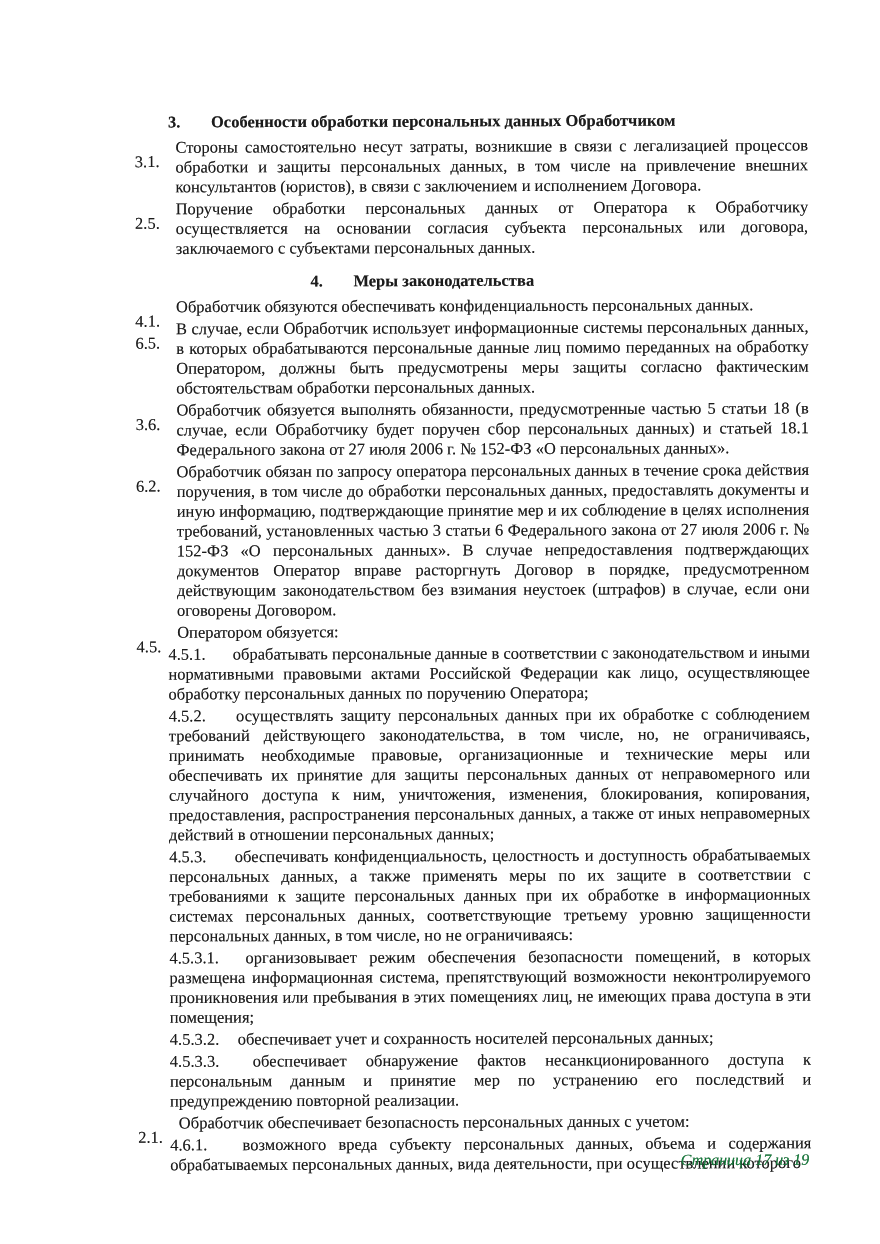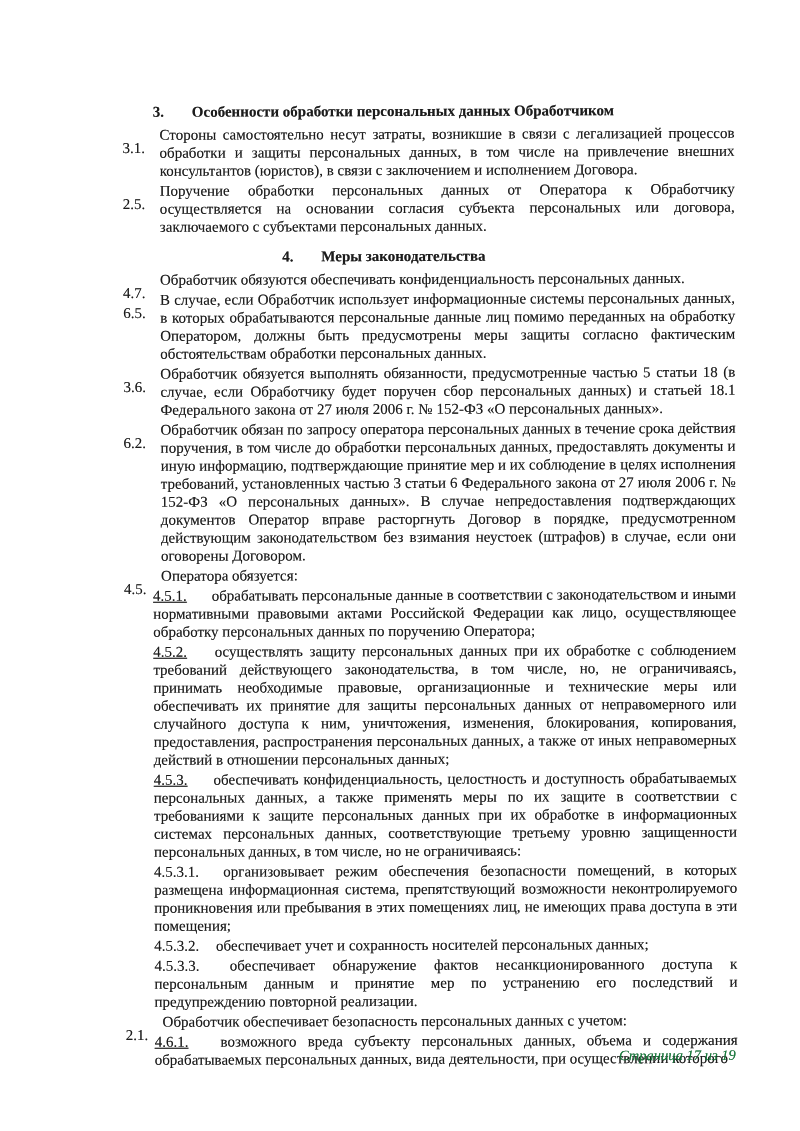--- a/index.html
+++ b/index.html
@@ -49,21 +49,21 @@
     padding-left: 37px;
   }
   .item.level-1 > .num {
     position: absolute;
     left: 0;
     top: 13px;
   }
   .item.level-2, .item.level-3 {
     margin-left: 29px;
   }
-  .item.level-2 > .num { margin-right: 21px; text-decoration: underline; }
+  .item.level-2 > .num { margin-right: 21px; }
   .item.level-3 > .num { margin-right: 13px; margin-top: 19px; }
   .footer {
     position: absolute;
     top: 1048px;
     right: 66px;
     font-size: 14.5px;
     font-style: italic;
     color: #15803d;
   }
 </style>
@@ -90,42 +90,42 @@
 </div>
   </section>
 
   <section class="section section-2">
     <h2 class="heading">
       <span class="h-num">4.</span>
       <span class="h-title">Меры законодательства</span>
     </h2>
     <div class="items">
   <div class="item level-1">
-    <span class="num">4.7.</span>
+    <span class="num">4.1.</span>
     <span class="text">Обработчик обязуются обеспечивать конфиденциальность персональных данных.</span>
   </div>
 
   <div class="item level-1">
     <span class="num">6.5.</span>
     <span class="text">В случае, если Обработчик использует информационные системы персональных данных, в которых обрабатываются персональные данные лиц помимо переданных на обработку Оператором, должны быть предусмотрены меры защиты согласно фактическим обстоятельствам обработки персональных данных.</span>
   </div>
 
   <div class="item level-1">
     <span class="num">3.6.</span>
     <span class="text">Обработчик обязуется выполнять обязанности, предусмотренные частью 5 статьи 18 (в случае, если Обработчику будет поручен сбор персональных данных) и статьей 18.1 Федерального закона от 27 июля 2006 г. № 152-ФЗ «О персональных данных».</span>
   </div>
 
   <div class="item level-1">
     <span class="num">6.2.</span>
     <span class="text">Обработчик обязан по запросу оператора персональных данных в течение срока действия поручения, в том числе до обработки персональных данных, предоставлять документы и иную информацию, подтверждающие принятие мер и их соблюдение в целях исполнения требований, установленных частью 3 статьи 6 Федерального закона от 27 июля 2006 г. № 152-ФЗ «О персональных данных». В случае непредоставления подтверждающих документов Оператор вправе расторгнуть Договор в порядке, предусмотренном действующим законодательством без взимания неустоек (штрафов) в случае, если они оговорены Договором.</span>
   </div>
 
   <div class="item level-1">
     <span class="num">4.5.</span>
-    <span class="text">Оператора обязуется:</span>
+    <span class="text">Оператором обязуется:</span>
   </div>
 
   <div class="item level-2">
     <span class="num">4.5.1.</span>
     <span class="text">обрабатывать персональные данные в соответствии с законодательством и иными нормативными правовыми актами Российской Федерации как лицо, осуществляющее обработку персональных данных по поручению Оператора;</span>
   </div>
 
   <div class="item level-2">
     <span class="num">4.5.2.</span>
     <span class="text">осуществлять защиту персональных данных при их обработке с соблюдением требований действующего законодательства, в том числе, но, не ограничиваясь, принимать необходимые правовые, организационные и технические меры или обеспечивать их принятие для защиты персональных данных от неправомерного или случайного доступа к ним, уничтожения, изменения, блокирования, копирования, предоставления, распространения персональных данных, а также от иных неправомерных действий в отношении персональных данных;</span>

